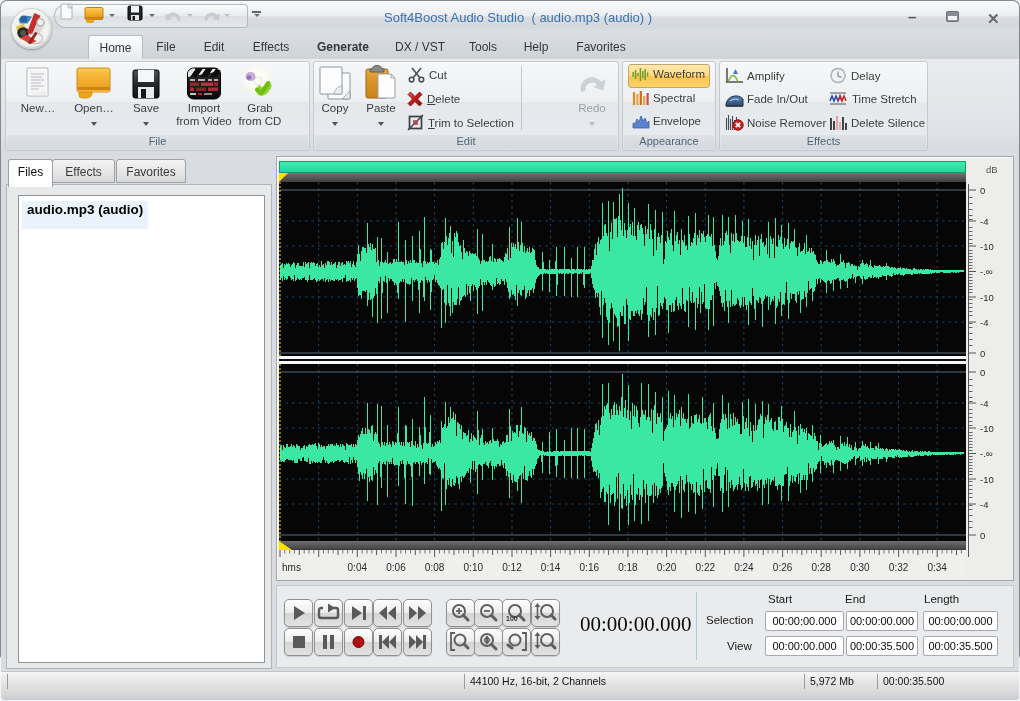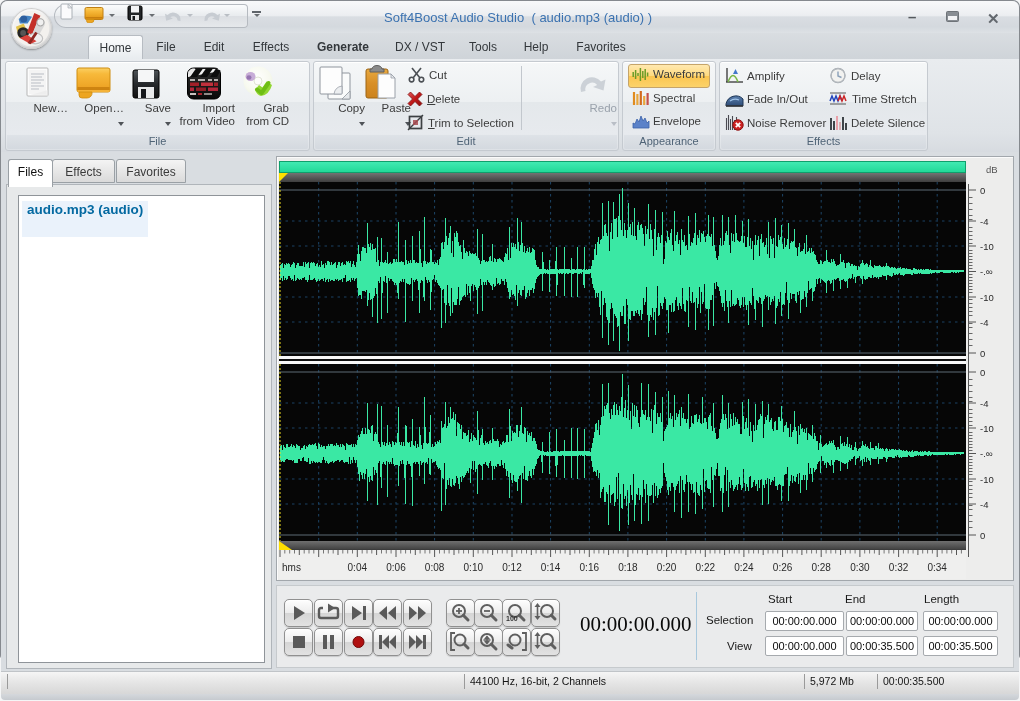--- a/index.html
+++ b/index.html
@@ -10,31 +10,31 @@
 .qi{position:absolute;top:4px;}
 .qcaret{position:absolute;top:14px;width:0;height:0;border-left:3px solid transparent;border-right:3px solid transparent;border-top:3px solid #6a6e73;}
 .ttl{position:absolute;top:10px;font-size:13px;color:#3b72b0;white-space:nowrap;}
 .winbtn{position:absolute;color:#55595e;font-weight:bold;font-size:14px;}
 #tabbar{position:absolute;left:1px;top:33px;width:1018px;height:26px;background:linear-gradient(#d9dde1,#cfd4d9);}
 .rtab{position:absolute;top:35px;height:24px;line-height:24px;text-align:center;font-size:12px;color:#33373b;margin-left:28px;}
 .rtab.active{background:linear-gradient(#fbfcfd,#f0f3f5 60%,#e7ebee);border:1px solid #b7bcc2;border-bottom:none;border-radius:3px 3px 0 0;}
 #ribbon{position:absolute;left:1px;top:59px;width:1018px;height:93px;background:linear-gradient(#e9ecef,#dfe3e7 80%,#d7dbe0);}
 .rgroup{position:absolute;top:61px;height:88px;border:1px solid #c5cad0;border-radius:3px;background:linear-gradient(180deg,#f5f7f8 0%,#edf0f2 45%,#e4e8eb 46%,#e7eaee 82%,#dde1e6 100%);box-shadow:inset 0 1px 0 #fff;}
 .glabel{position:absolute;left:1px;bottom:1px;width:calc(100% - 2px);height:14px;text-align:center;font-size:11px;color:#4f6376;background:linear-gradient(#dee2e7,#d4d9df);border-radius:0 0 2px 2px;}
-.bigbtn{position:absolute;top:5px;text-align:right;font-size:11.5px;color:#3c3c3c;line-height:13px;}
+.bigbtn{position:absolute;top:5px;text-align:center;font-size:11.5px;color:#3c3c3c;line-height:13px;}
 .bigbtn .ic{height:38px;display:flex;align-items:center;justify-content:center;}
 .caret{display:inline-block;width:0;height:0;border-left:3px solid transparent;border-right:3px solid transparent;border-top:4px solid #4f5358;}
 .smallrow{position:absolute;height:17px;font-size:11.5px;color:#3c3c3c;white-space:nowrap;}
 .smallrow svg{vertical-align:-4px;margin-right:3px;}
 .u{text-decoration:underline;}
 #content{position:absolute;left:1px;top:152px;width:1018px;height:520px;background:#d9dde1;}
 .ltab{position:absolute;height:24px;line-height:24px;text-align:center;font-size:12px;color:#3a3a3a;background:linear-gradient(#f4f4f4,#dadada);border:1px solid #9aa0a5;border-radius:3px 3px 0 0;box-sizing:border-box;}
 .ltab.active{background:#fff;color:#111;z-index:5;height:27px;}
 #filelist{position:absolute;left:12px;top:10px;width:238px;height:458px;background:#fff;border:1px solid #8f9499;}
-#fitem{position:absolute;left:3px;top:5px;padding:1px 5px 20px;font-size:13.5px;font-weight:bold;color:#0369a1;background:#eaf2fb;}
+#fitem{position:absolute;left:3px;top:5px;padding:1px 5px 12px;font-size:13.5px;font-weight:bold;color:#000000;background:#eaf2fb;}
 #transport{position:absolute;left:275px;top:429px;width:737px;height:86px;background:#eaebec;border:1px solid #c6cacd;}
 .tbtn{position:absolute;width:27px;height:26px;border-radius:5px;border:1px solid #909090;background:linear-gradient(#fefefe,#ececec 50%,#d5d5d5 51%,#e2e2e2);box-shadow:inset 0 1px 0 #fff,0 1px 1px rgba(0,0,0,.15);}
 #timedisp{position:absolute;font-family:"Liberation Serif",serif;font-size:21px;color:#0a0a0a;}
 .fld{position:absolute;height:18px;background:#fff;border:1px solid #a6aaae;border-radius:2px;font-size:11px;text-align:center;line-height:18px;color:#0a0a0a;}
 .flbl{position:absolute;font-size:11.5px;color:#1a1a1a;}
 #statusbar{position:absolute;left:1px;top:671px;width:1018px;height:22px;background:linear-gradient(#f5f5f5,#e6e6e6 45%,#d7d7d7);border-top:1px solid #c0c4c8;font-size:10.5px;color:#141414;}
 .sep{position:absolute;top:3px;width:1px;height:15px;background:#9a9a9a;}
 #botedge{position:absolute;left:1px;top:694px;width:1018px;height:6px;background:linear-gradient(#d5d8dc,#c6cacf);border-radius:0 0 4px 4px;}
 .sbt{position:absolute;white-space:nowrap;font-size:10.5px;color:#141414;}
 </style></head><body>

